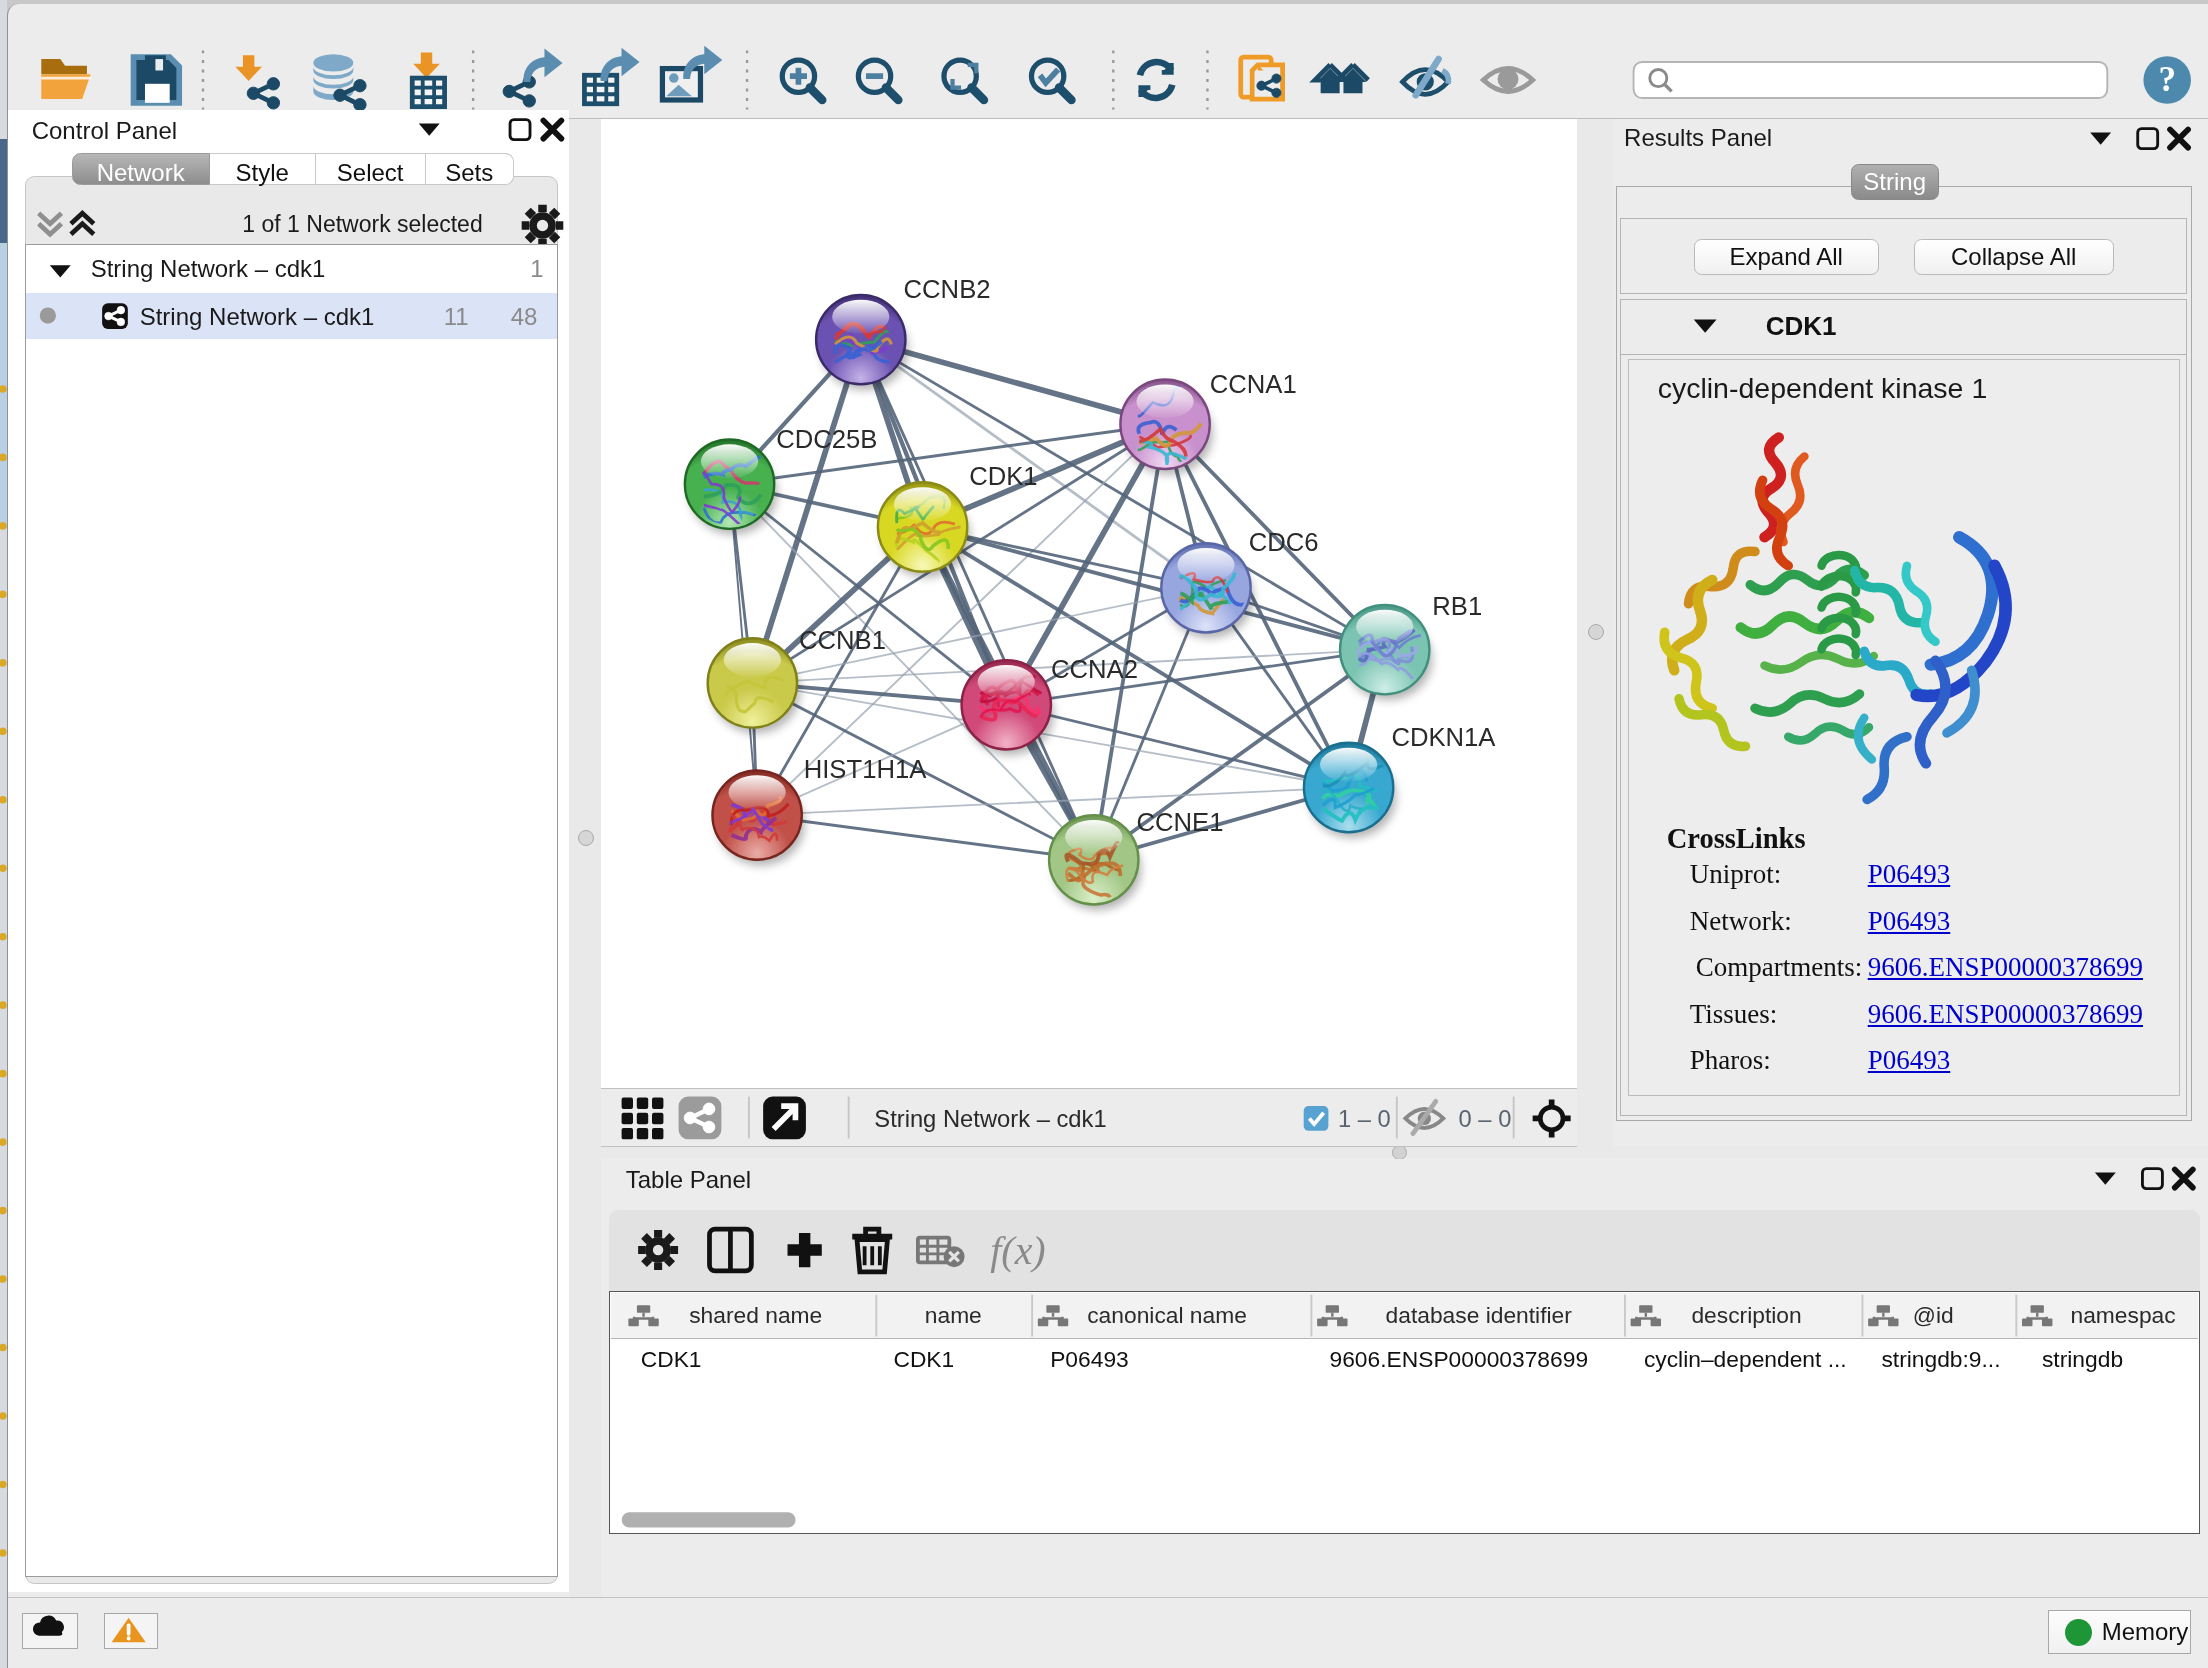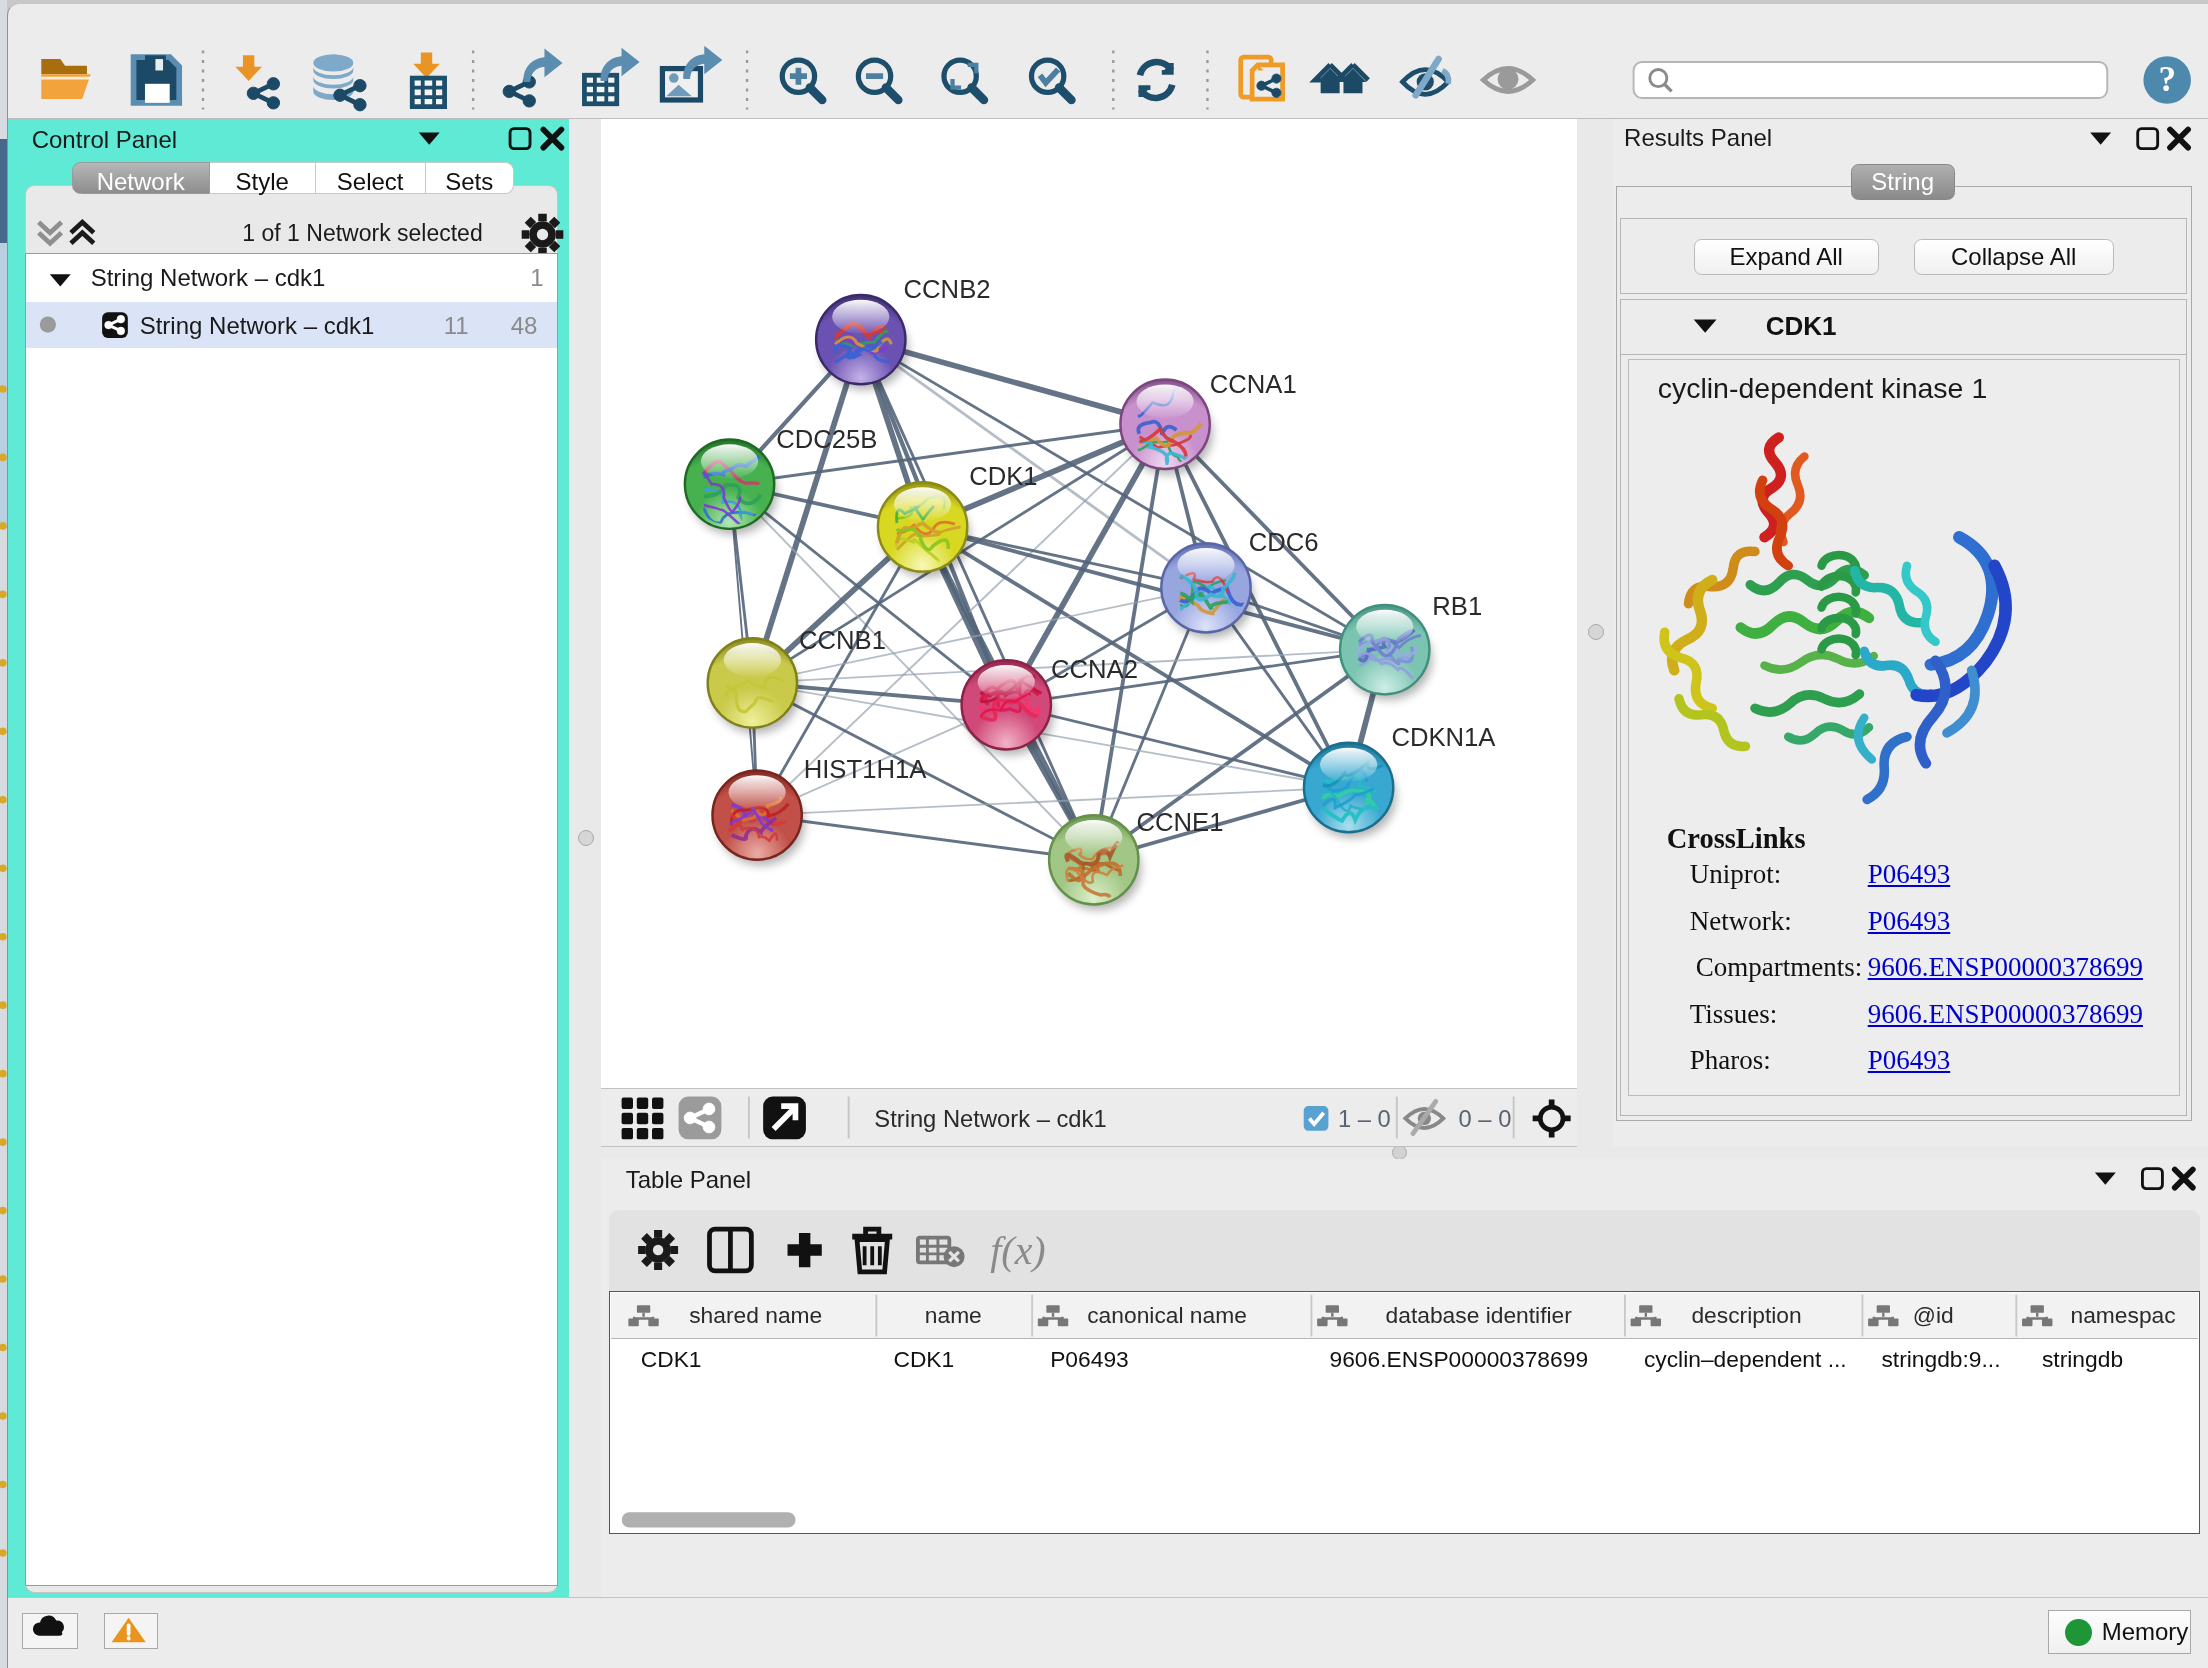--- a/index.html
+++ b/index.html
@@ -4,21 +4,21 @@
 <style>
 * { margin:0; padding:0; box-sizing:border-box; }
 html,body { width:2208px; height:1668px; overflow:hidden; background:#c8c8c8; font-family:"Liberation Sans", sans-serif; }
 #stage { position:relative; width:2208px; height:1668px; }
 .abs { position:absolute; }
 #win { position:absolute; left:6.7px; top:3.8px; width:2202px; height:1664px; background:#ececec; border-top-left-radius:11.4px; border-left:1px solid #909090; overflow:hidden; }
 #titlebar { position:absolute; left:0; top:0; width:100%; height:37px; background:linear-gradient(#f2f2f2,#d6d6d6); border-bottom:1px solid #b2b2b2; border-top-left-radius:11.4px; }
 .tl { position:absolute; top:9.5px; width:20px; height:20px; border-radius:50%; background:#9a9a9e; border:1px solid #848488; }
 #title { position:absolute; left:0; top:0; width:100%; height:40px; line-height:42px; text-align:center; font-size:27.6px; font-weight:500; color:#4a4a4a; letter-spacing:0.5px; }
 #toolbar { position:absolute; left:0; top:37px; width:100%; height:78px; background:#ececec; border-bottom:1px solid #bdbdbd; }
-#cpanel { position:absolute; left:0; top:115px; width:561px; height:1482px; background:#5eead4; }
+#cpanel { position:absolute; left:0; top:106px; width:561px; height:1482px; background:#ffffff; }
 #netcanvas { position:absolute; left:593px; top:115px; width:976px; height:969px; background:#ffffff; }
 #nettb { position:absolute; left:593px; top:1084px; width:976px; height:59px; background:#ececec; border-top:1px solid #c0c0c0; border-bottom:1px solid #c0c0c0; }
 #rpanel { position:absolute; left:1605px; top:115px; width:596px; height:1028px; background:#ececec; }
 #tpanel { position:absolute; left:593px; top:1155px; width:1608px; height:442px; background:#ececec; }
 #statusbar { position:absolute; left:0px; top:1593px; width:2202px; height:71px; background:#ececec; border-top:1px solid #c3c3c3; }
 .paneltitle { font-size:24px; color:#1a1a1a; }
 .seg { position:absolute; display:flex; height:38px; z-index:5; }
 .seg .tab { height:32px; line-height:38px; text-align:center; font-size:24px; background:#ffffff; color:#111; border:1px solid #c9c9c9; border-left:none; }
 .seg .tab.first { border-left:1px solid #c9c9c9; border-radius:8.6px 0 0 8.6px; }
 .seg .tab.last { border-radius:0 8.6px 8.6px 0; }
@@ -624,21 +624,21 @@
       </svg>
     </div>
     <div id="rpanel">
       <div class="abs paneltitle" style="left:11.4px;top:5.7px;">Results Panel</div>
       <svg class="abs" width="596" height="43" style="left:0;top:0;" viewBox="0 0 627 45">
         <path d="M502,14 l22,0 -11,13 z" fill="#111"></path>
         <rect x="552" y="10" width="21" height="21" rx="4" fill="none" stroke="#111" stroke-width="3"></rect>
         <path d="M586,11 l19,19 M605,11 l-19,19" stroke="#111" stroke-width="6" stroke-linecap="round"></path>
       </svg>
       <div class="abs" style="left:2.9px;top:67px;width:576px;height:935px;border:1px solid #a9a9a9;background:#ececec;"></div>
-      <div class="abs" style="left:238px;top:45px;width:104px;height:36px;background:linear-gradient(#b0b0b0,#8a8a8a);border:1px solid #888;border-radius:7.6px;color:#fff;font-size:24px;text-align:center;line-height:34px;">String</div>
+      <div class="abs" style="left:238px;top:45px;width:88px;height:36px;background:linear-gradient(#b0b0b0,#8a8a8a);border:1px solid #888;border-radius:7.6px;color:#fff;font-size:24px;text-align:center;line-height:34px;">String</div>
       <div class="abs" style="left:7.6px;top:99px;width:567px;height:76px;border:1px solid #b5b5b5;"></div>
       <div class="abs btn" style="left:81px;top:120px;width:185px;height:36px;line-height:34px;">Expand All</div>
       <div class="abs btn" style="left:301px;top:120px;width:200px;height:36px;line-height:34px;">Collapse All</div>
       <div class="abs" style="left:7.6px;top:180px;width:567px;height:817px;border:1px solid #b5b5b5;"></div>
       <div class="abs" style="left:8.6px;top:181px;width:565px;height:55px;border-bottom:1px solid #b5b5b5;"></div>
       <svg class="abs" width="190" height="38" style="left:57px;top:190px;" viewBox="0 0 200 40">
           <path d="M25,11 l24,0 -12,14 z" fill="#111"></path>
         </svg>
       <div class="abs" style="left:153px;top:192px;width:152px;font-size:26px;font-weight:bold;color:#111;">CDK1</div>
       <div class="abs" style="left:15px;top:240px;width:552px;height:737px;border:1px solid #bbb;background:#ededed;"></div>

